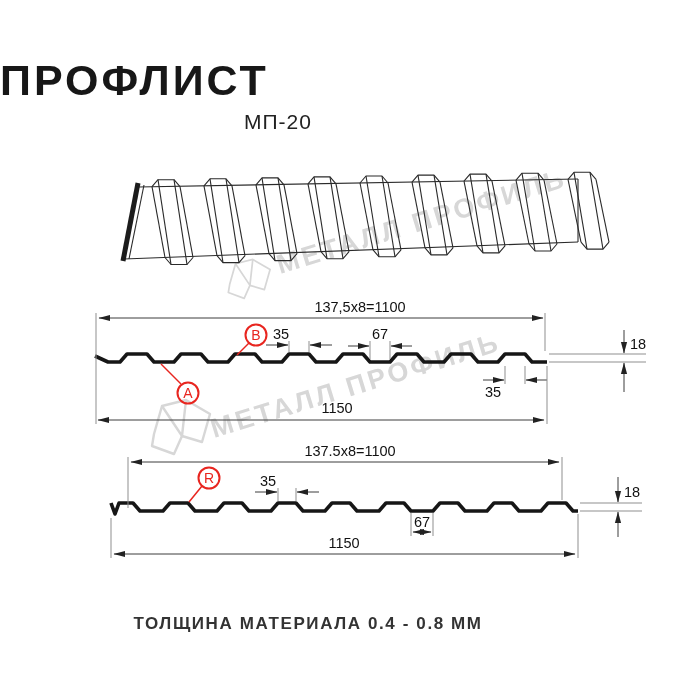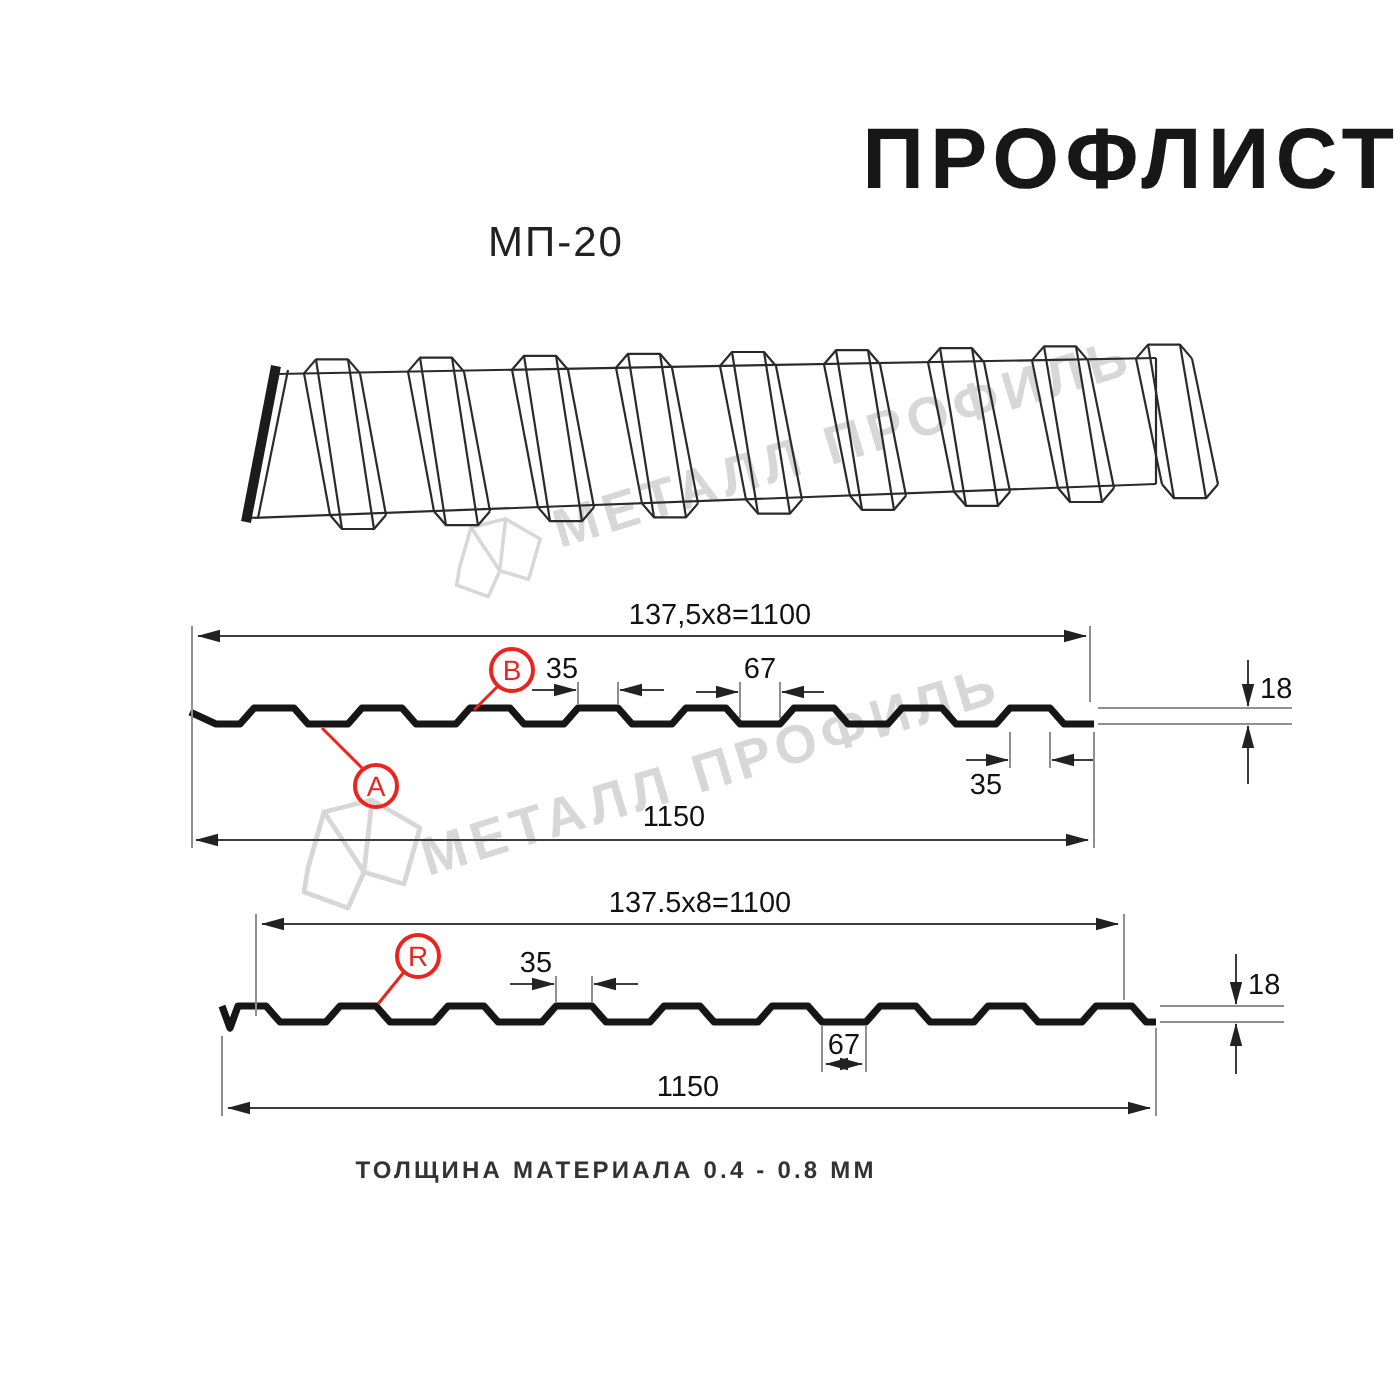--- a/index.html
+++ b/index.html
@@ -1,30 +1,30 @@
 <!DOCTYPE html>
 <html><head>
 <meta charset="utf-8">
 <style>
   html,body{margin:0;padding:0;}
   body{
     width:700px;height:700px;background:#ffffff;position:relative;overflow:hidden;
     font-family:"Liberation Sans", sans-serif;
   }
   .title{
-    position:absolute;left:0;top:56px;width:700px;text-align:right;
+    position:absolute;left:0;top:56px;width:700px;text-align:left;
     font-size:43px;font-weight:800;letter-spacing:3px;color:#171717;
   }
   .subtitle{
     position:absolute;left:0;top:110px;width:556px;text-align:center;
     font-size:21px;font-weight:500;letter-spacing:1px;color:#222;
   }
   .footer{
-    position:absolute;left:0;top:578px;width:616px;text-align:center;
-    font-size:12px;font-weight:700;letter-spacing:1.6px;color:#333;
+    position:absolute;left:0;top:614px;width:616px;text-align:center;
+    font-size:17px;font-weight:700;letter-spacing:1.6px;color:#333;
   }
   svg{position:absolute;left:0;top:0;}
   .prof{fill:none;stroke:#161616;stroke-width:3.6px;stroke-linejoin:round;}
   .thin3d{fill:none;stroke:#2a2a2a;stroke-width:1.1px;stroke-linejoin:round;}
   .dimline{stroke:#3c3c3c;stroke-width:1px;fill:none;}
   .extline{stroke:#8f8f8f;stroke-width:1px;fill:none;}
   .dimtext{font-family:"Liberation Sans",sans-serif;font-size:14.5px;fill:#111;}
   .red{stroke:#e8251f;fill:none;stroke-width:2px;}
   .redleader{stroke:#e8251f;stroke-width:1.5px;fill:none;}
   .redtext{font-family:"Liberation Sans",sans-serif;font-size:14px;fill:#e8251f;}

